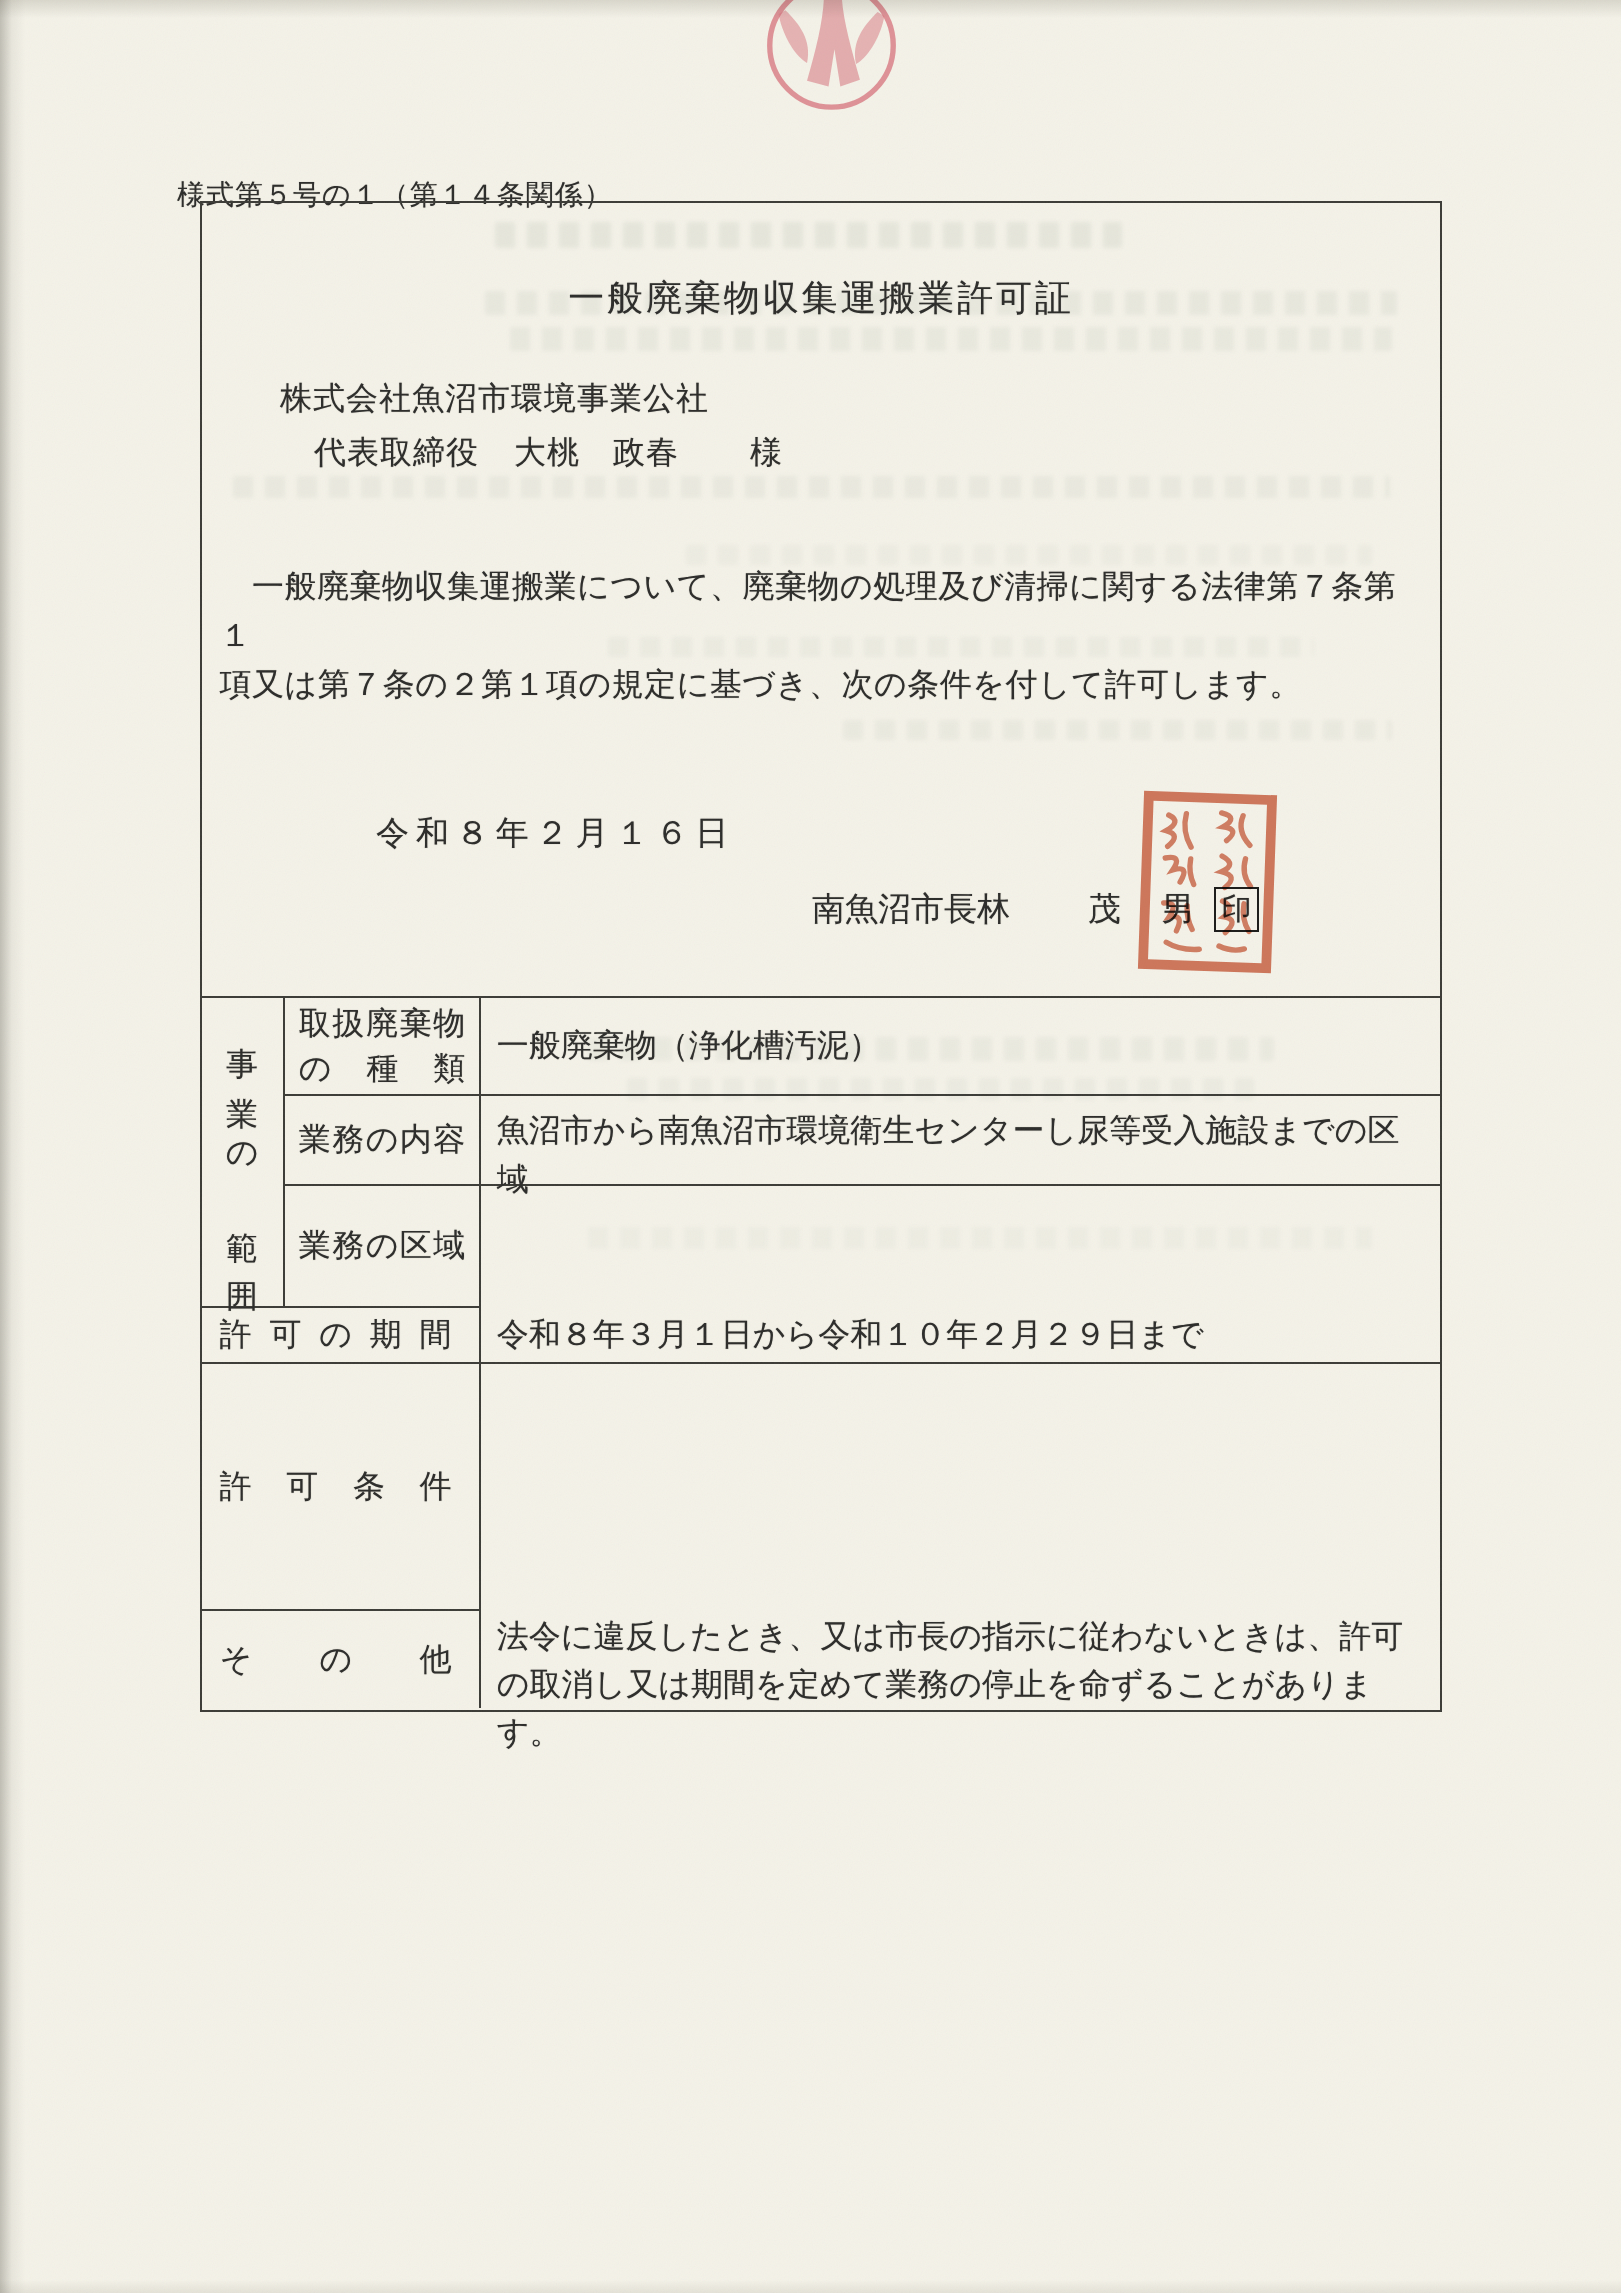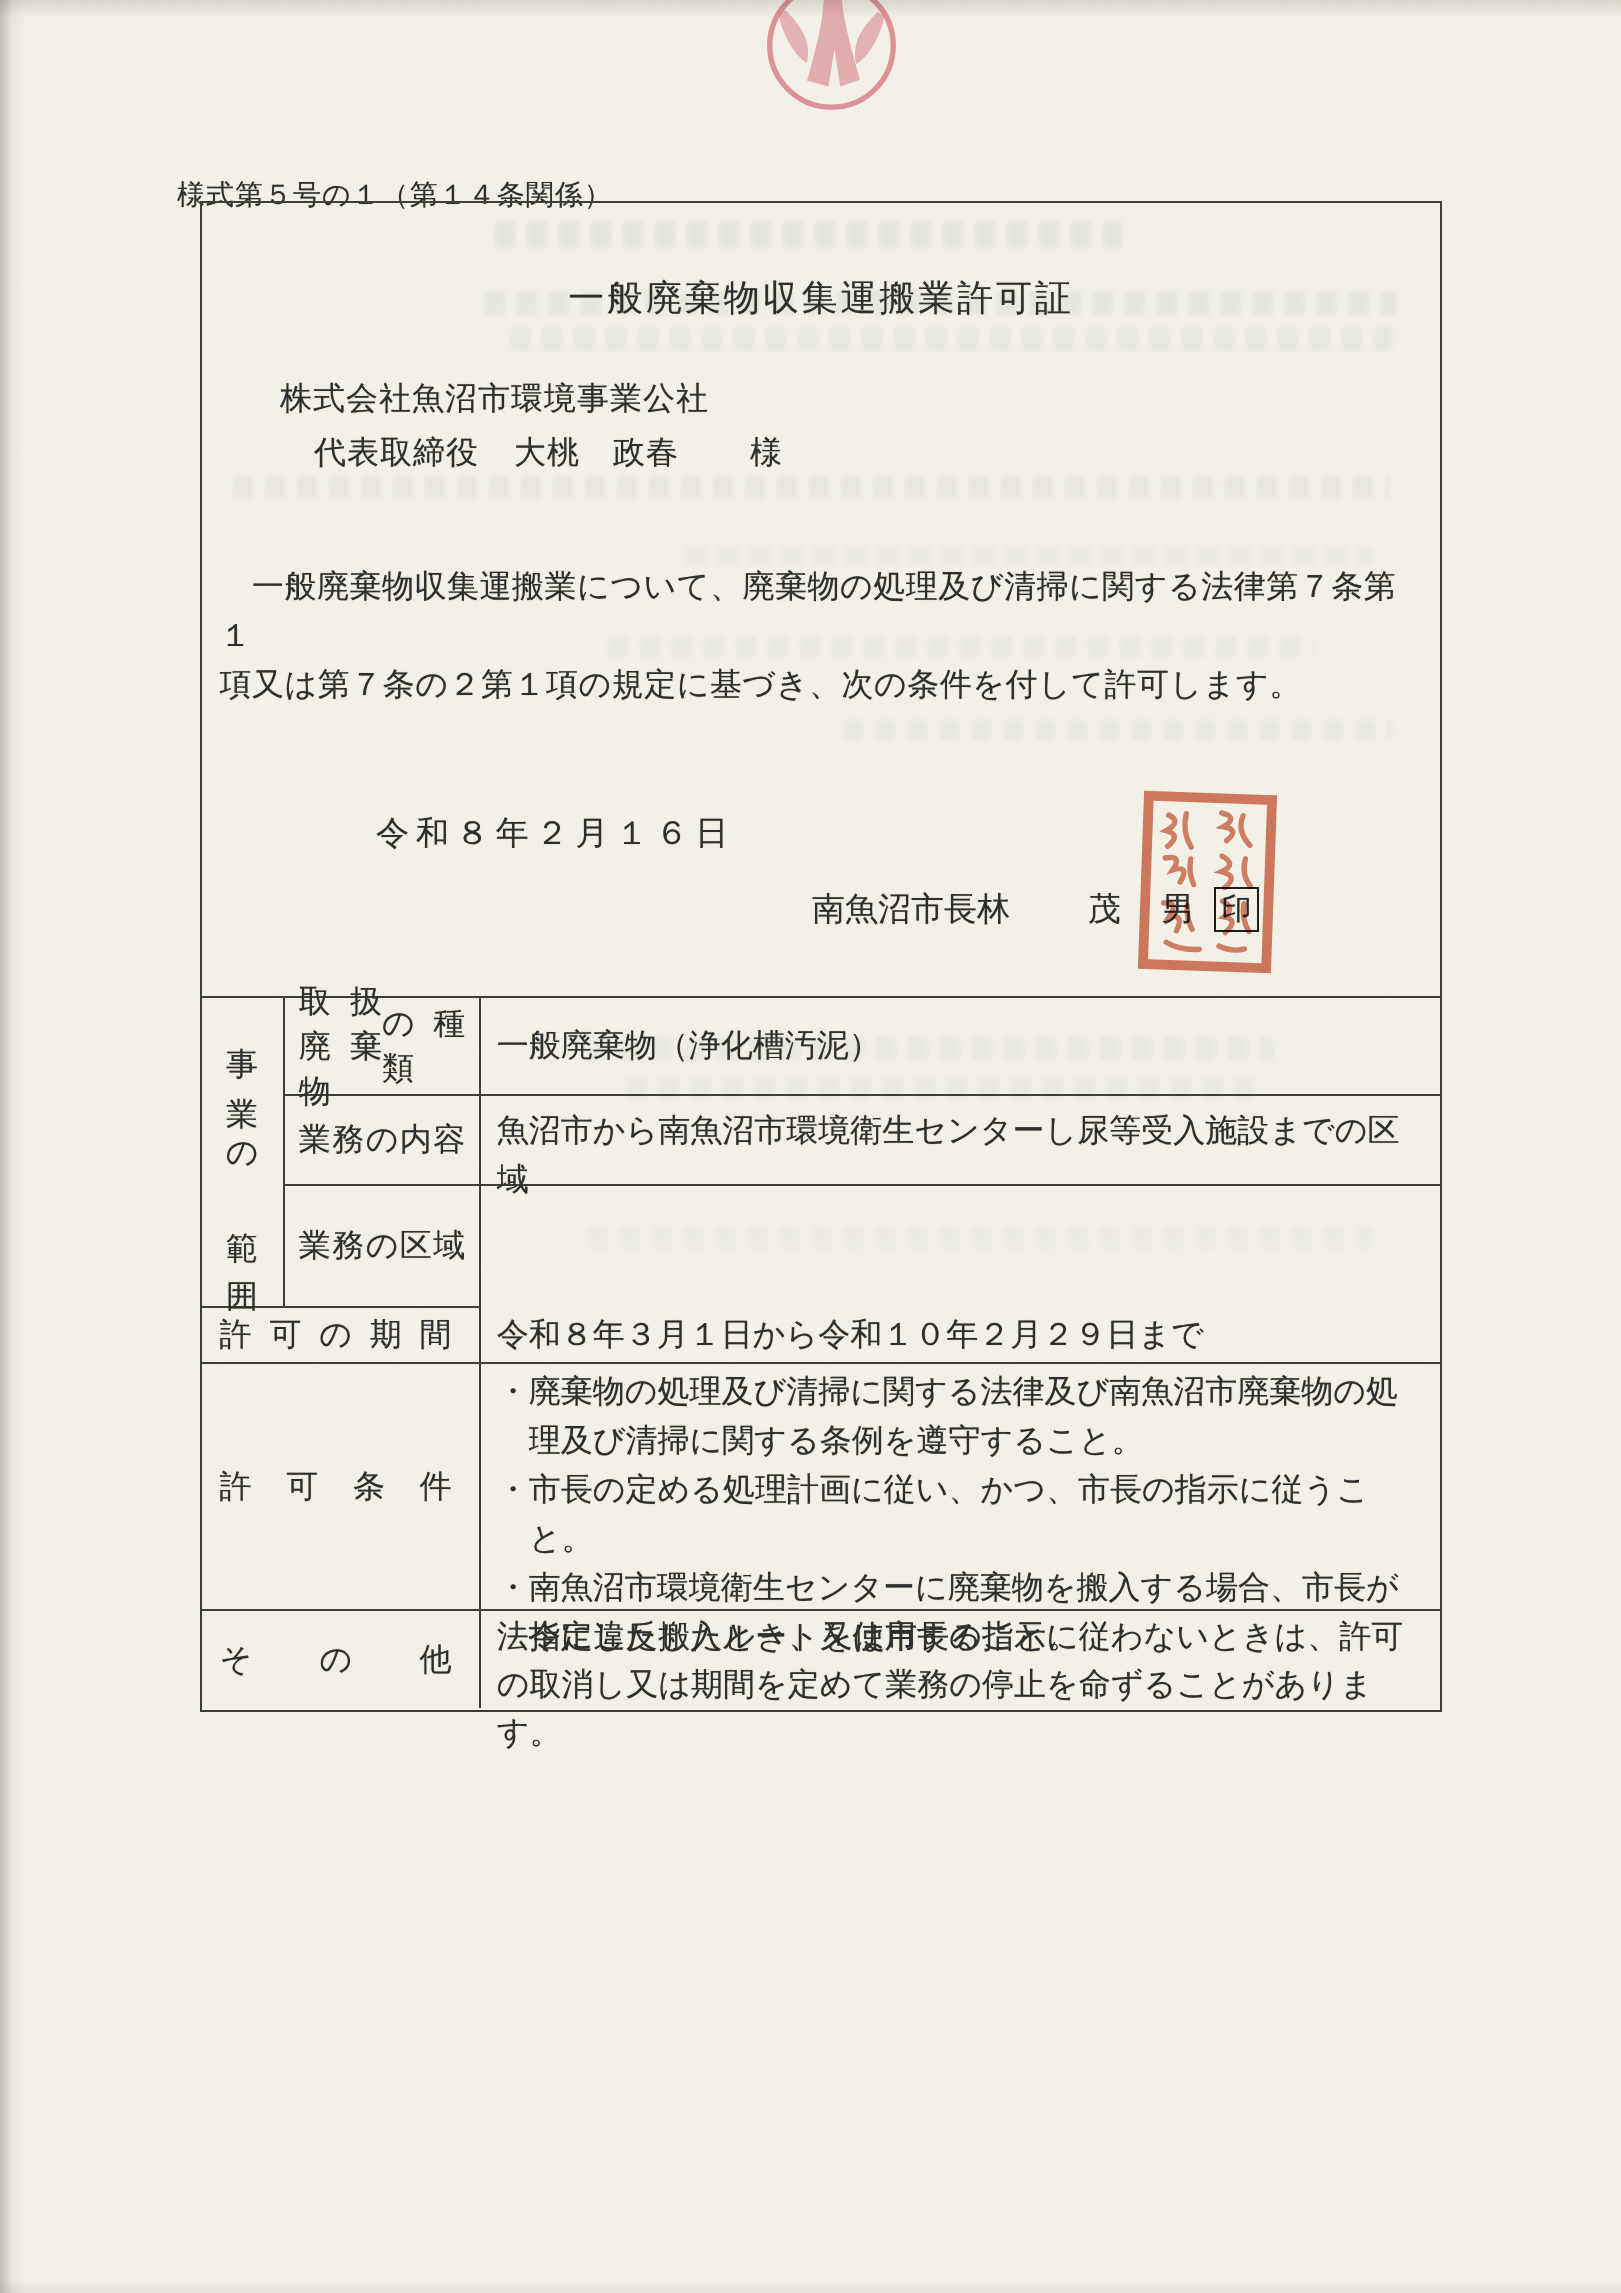--- a/index.html
+++ b/index.html
@@ -50,21 +50,21 @@
   .cell{border-right:2.9px solid var(--line);border-bottom:2.9px solid var(--line);
     display:flex;align-items:center;}
   .nr{border-right:none;} .nb{border-bottom:none;}
   .scope-cell{grid-row:1/4;grid-column:1/2;justify-content:center;}
   .scope-text{writing-mode:vertical-rl;text-orientation:upright;letter-spacing:25.5px;
     height:100%;padding:23.5px 0;text-align:justify;text-align-last:justify;}
   .lbl{padding:0 13.7px;}
   .lbl-inner{width:100%;text-align:justify;text-align-last:justify;}
   .wide-lbl{grid-column:1/3;padding:0 17.6px;}
   .wide-lbl .lbl-inner{letter-spacing:9.8px;}
-  .two-line-lbl{flex-direction:row;justify-content:center;line-height:45px;}
+  .two-line-lbl{flex-direction:column;justify-content:center;line-height:45px;}
   .two-line-lbl .lbl-inner{display:block;}
   .val{padding-left:15.7px;padding-right:27.4px;}
   .val-block{display:block;line-height:49px;}
   .sa-val{padding-top:9.8px;}
   .pc-val{padding-top:2.9px;}
   .ot-val{padding-top:1px;line-height:48px;}
   .cond{text-indent:-32px;padding-left:32px;}
 
   .top-stamp{position:absolute;left:758px;top:-33px;opacity:.8;filter:blur(0.5px);
     mix-blend-mode:multiply;pointer-events:none;}
@@ -165,25 +165,20 @@
       </div>
 
       <div class="cell lbl wide-lbl">
         <span class="lbl-inner txt">許可の期間</span>
       </div>
       <div class="cell val nr txt">令和８年３月１日から令和１０年２月２９日まで</div>
 
       <div class="cell lbl wide-lbl">
         <span class="lbl-inner txt">許可条件</span>
       </div>
-      <div class="cell val val-block pc-val nr">
-        <div class="cond txt">・廃棄物の処理及び清掃に関する法律及び南魚沼市廃棄物の処理及び清掃に関する条例を遵守すること。</div>
-        <div class="cond txt">・市長の定める処理計画に従い、かつ、市長の指示に従うこと。</div>
-        <div class="cond txt">・南魚沼市環境衛生センターに廃棄物を搬入する場合、市長が指定した搬入ルートを使用すること。</div>
-      </div>
 
       <div class="cell lbl wide-lbl nb">
         <span class="lbl-inner txt">その他</span>
       </div>
       <div class="cell val val-block ot-val nr nb txt">法令に違反したとき、又は市長の指示に従わないときは、許可の取消し又は期間を定めて業務の停止を命ずることがあります。</div>
 
     </div>
   </div>
 
   <svg class="noise" width="1621" height="2294" viewBox="0 0 1654 2340">

